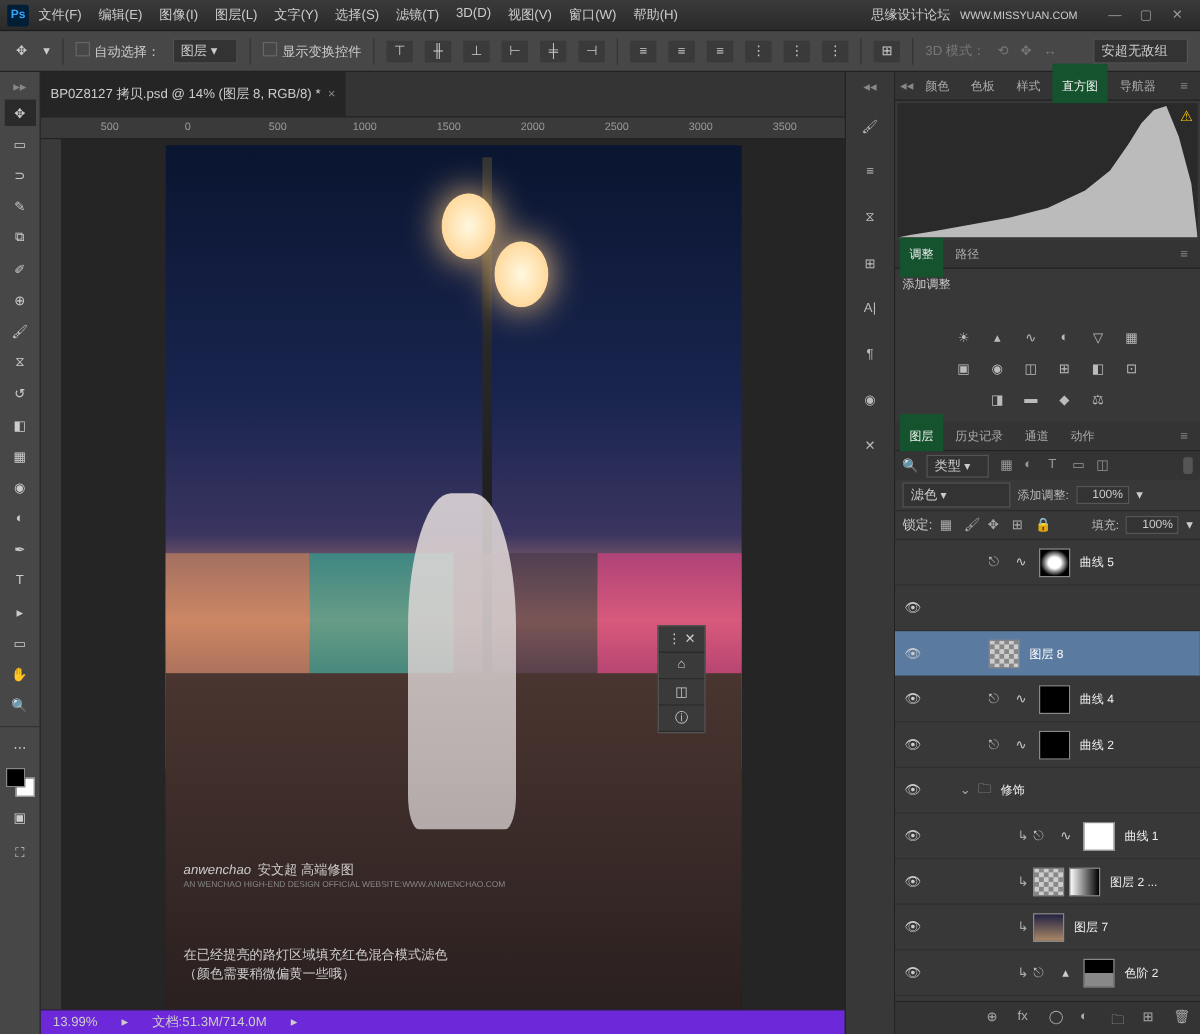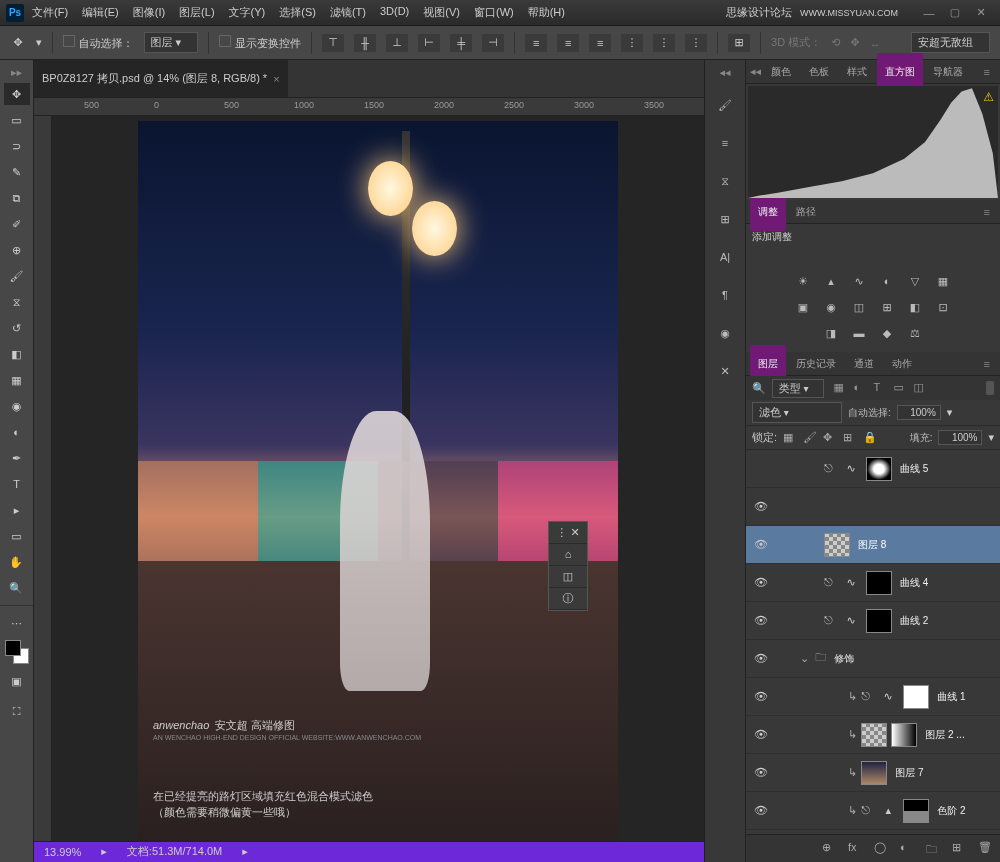--- a/index.html
+++ b/index.html
@@ -49,21 +49,21 @@
 .watermark{position:absolute;bottom:100px;left:15px;color:#aaa;font-style:italic;font-size:20px}
 .caption{position:absolute;bottom:20px;left:15px;right:15px;color:#fff;font-size:18px;line-height:1.5}
 .floating-panel{position:absolute;right:30px;top:400px;width:40px;background:#3a3a3a;border:1px solid #555;display:flex;flex-direction:column}
 .fp-row{height:22px;display:flex;align-items:center;justify-content:center;border-bottom:1px solid #2a2a2a}
 .status-bar{height:22px;background:#6d28d9;display:flex;align-items:center;padding:0 10px;gap:20px;font-size:10px;color:#aaa;border-top:1px solid #222}
 .right-dock{width:42px;background:#383838;border-left:1px solid #222;border-right:1px solid #222;display:flex;flex-direction:column;align-items:center;padding:6px 0;gap:14px}
 .dock-icon{width:24px;height:24px;display:flex;align-items:center;justify-content:center;color:#bbb}
 .panels{width:254px;background:#383838;display:flex;flex-direction:column}
 .panel-tabs{height:24px;display:flex;align-items:center;background:#343434;border-bottom:1px solid #222;padding:0 4px;gap:2px}
 .ptab{padding:12px 8px;font-size:10px;color:#aaa;cursor:pointer}
-.ptab.active{background:#701a75;color:#eee}
+.ptab.active{background:#14532d;color:#eee}
 .ptab-menu{margin-left:auto;padding:0 6px;color:#888}
 .histogram{height:112px;background:#2a2a2a;position:relative;margin:2px}
 .histo-svg{width:100%;height:100%}
 .adjust-panel{padding:6px}
 .adjust-label{font-size:10px;color:#ccc;margin-bottom:24px}
 .adjust-icons{display:flex;gap:8px;justify-content:center;flex-wrap:wrap;padding:4px}
 .adj-ic{width:20px;height:18px;display:flex;align-items:center;justify-content:center;color:#bbb}
 .layers-header{height:24px;background:#343434;display:flex;align-items:center;padding:0 6px;gap:6px}
 .kind-select{background:#333;border:1px solid #555;padding:1px 14px 1px 6px;font-size:10px}
 .filter-icons{display:flex;gap:4px;margin-left:4px}
@@ -323,21 +323,21 @@
         <div class="fi">▦</div>
         <div class="fi">◐</div>
         <div class="fi">T</div>
         <div class="fi">▭</div>
         <div class="fi">◫</div>
       </div>
       <div style="margin-left:auto;width:8px;height:14px;background:#555;border-radius:2px"></div>
     </div>
     <div class="blend-row">
       <span class="blend-sel"><span>滤色</span> ▾</span>
-      <span class="blend-label">自动选择:</span>
+      <span class="blend-label">添加调整:</span>
       <span class="blend-val">100%</span>
       <span>▾</span>
     </div>
     <div class="lock-row">
       <span>锁定:</span>
       <div class="lock-icons">
         <div class="lock-ic">▦</div>
         <div class="lock-ic">🖌</div>
         <div class="lock-ic">✥</div>
         <div class="lock-ic">⊞</div>

